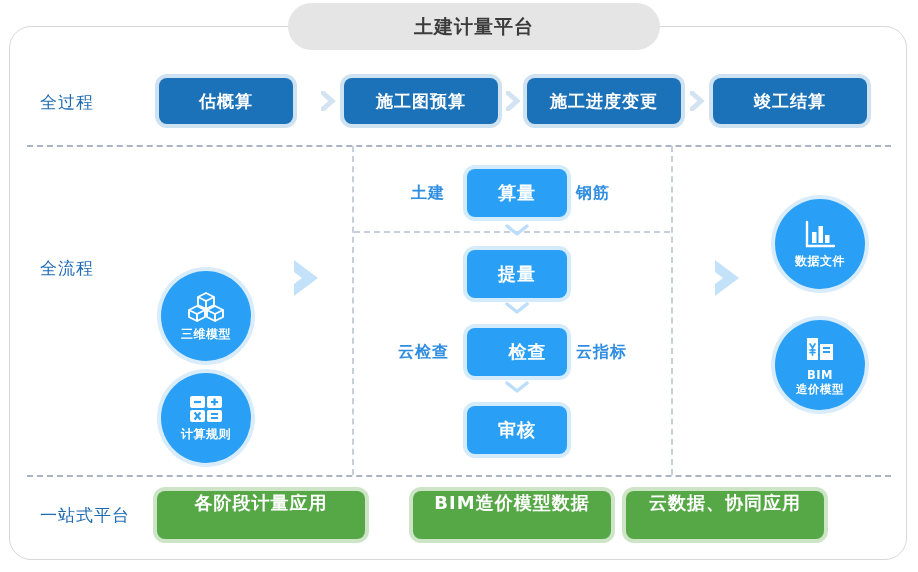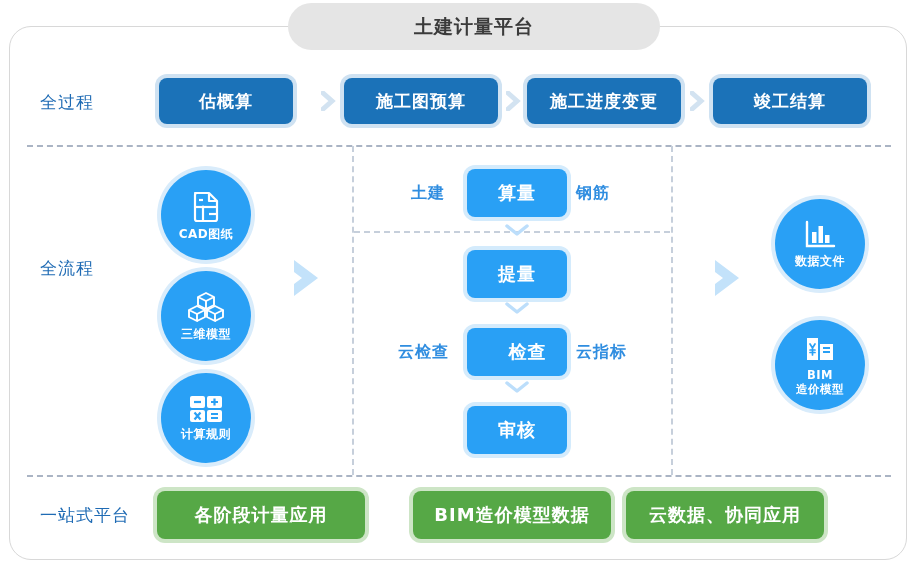--- a/index.html
+++ b/index.html
@@ -227,21 +227,21 @@
 
   
   .plat-btn {
     position: absolute;
     top: 491px;
     height: 48px;
     background: #56a846;
     border-radius: 8px;
     box-shadow: 0 0 0 4px #cde5c6;
     display: flex;
-    align-items: center;
+    align-items: flex-start;
     justify-content: center;
     color: #ffffff;
     font-size: 18px;
     font-weight: bold;
     letter-spacing: 1px;
     box-sizing: border-box;
   }
   #plat-0 { left: 157px; width: 208px; }
   #plat-1 { left: 413px; width: 198px; }
   #plat-2 { left: 626px; width: 198px; }
@@ -327,34 +327,20 @@
         <path d="M2 2 L11 10 L2 18" fill="none" stroke="#d3e3f1" stroke-width="5" stroke-linecap="square" stroke-linejoin="miter"></path>
       </svg>
   </div>
 
   <div class="proc-btn" id="proc-3">
     <span>竣工结算</span>
   </div>
 
   <div class="row-label" id="label-flow">全流程</div>
 
-  <div class="circle-node" id="node-cad">
-    <span class="glyph">
-      <svg width="34" height="34" viewBox="0 0 34 34" aria-hidden="true">
-        <path d="M6 4 h14 l8 8 v18 a2 2 0 0 1 -2 2 H8 a2 2 0 0 1 -2 -2 V6 a2 2 0 0 1 2 -2 z" fill="none" stroke="#ffffff" stroke-width="2.2" stroke-linejoin="round"></path>
-        <path d="M20 4 v8 h8" fill="none" stroke="#ffffff" stroke-width="2.2" stroke-linejoin="round"></path>
-        <path d="M6 18 h22" stroke="#ffffff" stroke-width="2.2"></path>
-        <path d="M14 18 v14" stroke="#ffffff" stroke-width="2.2"></path>
-        <path d="M10 11 h4" stroke="#ffffff" stroke-width="2.2"></path>
-        <circle cx="14" cy="18" r="1.6" fill="#ffffff"></circle>
-        <path d="M20 25 h8" stroke="#ffffff" stroke-width="2.2"></path>
-      </svg>
-    </span>
-    <span class="cap">CAD图纸</span>
-  </div>
 
   <div class="circle-node" id="node-3d">
     <span class="glyph">
       <svg width="36" height="32" viewBox="0 0 36 32" aria-hidden="true">
         <g fill="none" stroke="#ffffff" stroke-width="1.9" stroke-linejoin="round">
           <path d="M18 2 L26 6 L18 10 L10 6 Z"></path>
           <path d="M10 6 V14 L18 18 V10"></path>
           <path d="M26 6 V14 L18 18"></path>
           <path d="M9 15 L17 19 L9 23 L1 19 Z"></path>
           <path d="M1 19 V26 L9 30 V23"></path>

